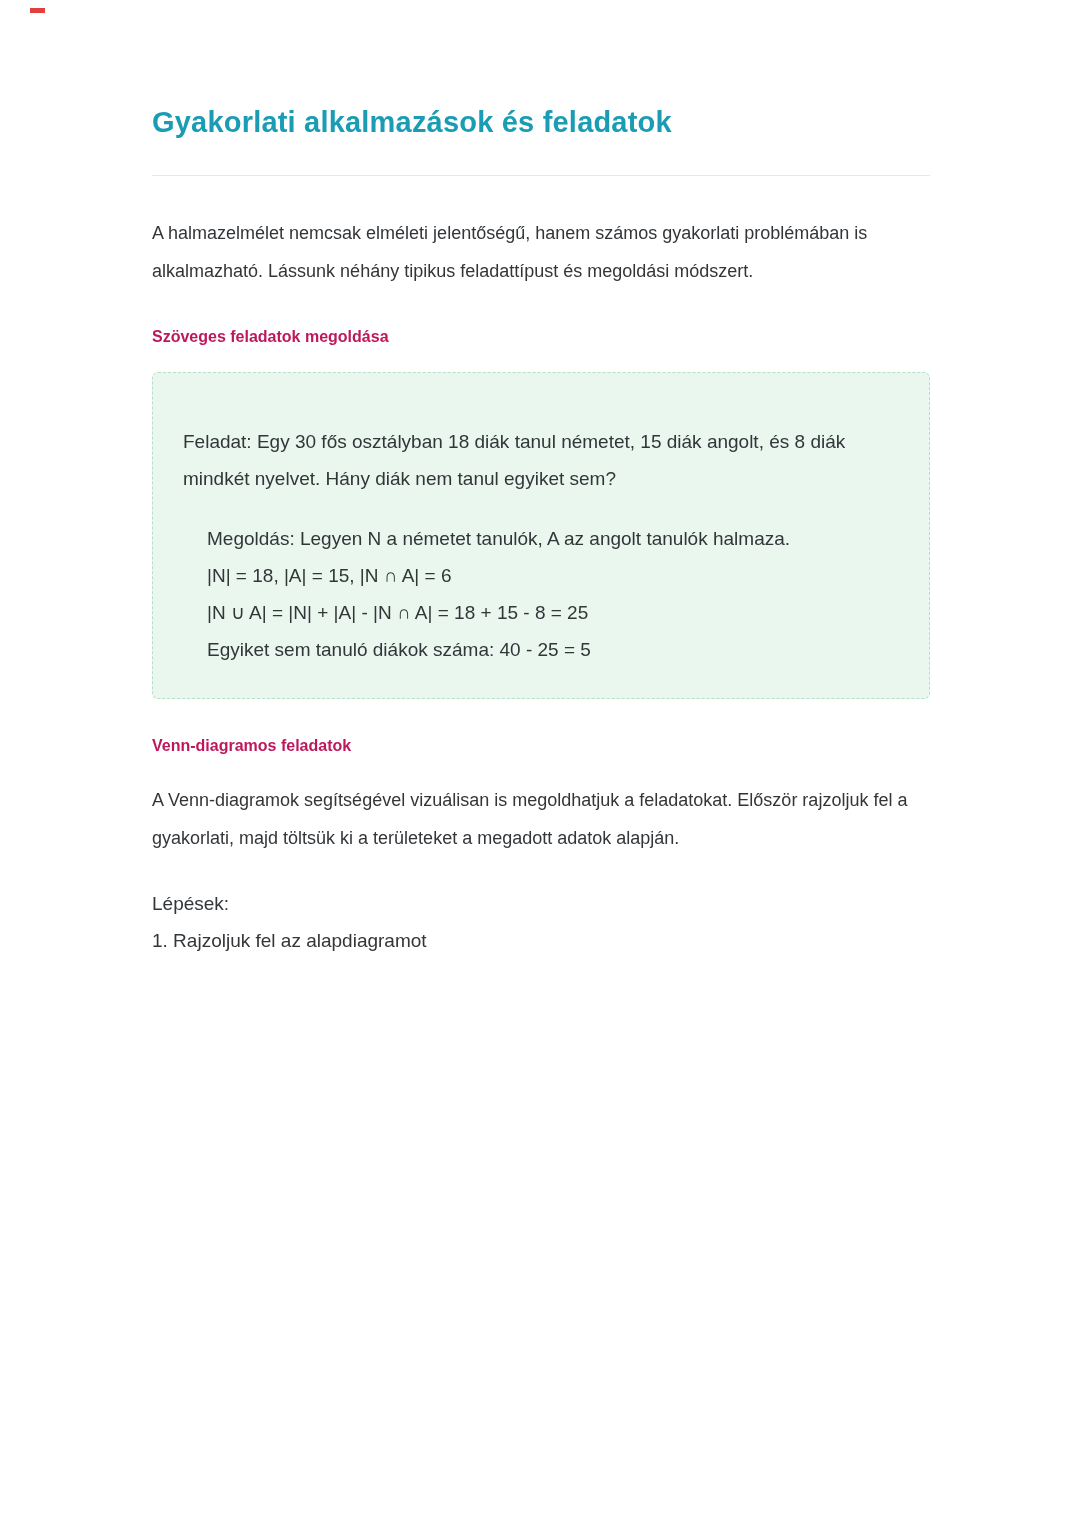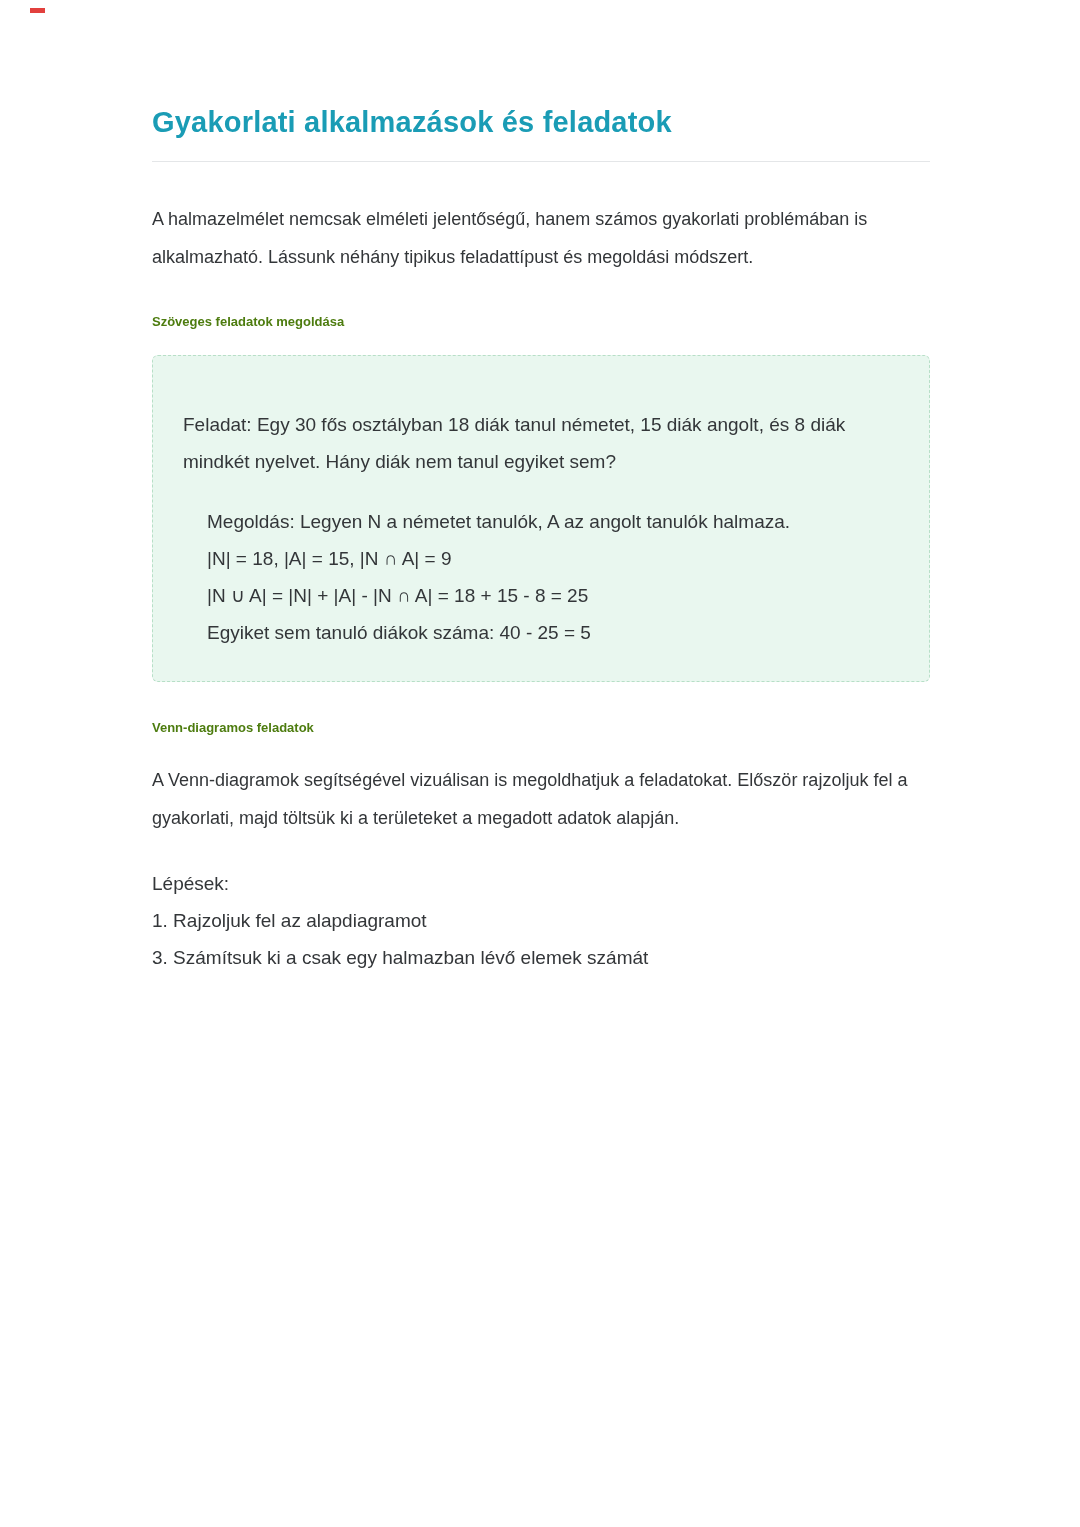--- a/index.html
+++ b/index.html
@@ -31,39 +31,39 @@
     left: 152px;
     top: 106px;
     width: 778px;
   }
 
   h1.page-title {
     color: #1a9cb5;
     font-size: 29px;
     font-weight: 700;
     letter-spacing: 0.2px;
-    margin-bottom: 22px;
+    margin-bottom: 36px;
   }
 
   .title-divider {
     border: none;
     border-top: 1px solid #e4e6e8;
     height: 0;
     margin-bottom: 38px;
   }
 
   p.body-para {
     font-size: 18px;
     line-height: 38px;
     margin-bottom: 28px;
   }
 
   h2.section-heading {
-    color: #4d7c0f;
-    font-size: 13px;
+    color: #be185d;
+    font-size: 16px;
     font-weight: 700;
     margin: 38px 0 26px;
   }
 
   .task-box {
     background: #e9f7ef;
     border: 1px dashed #b7dfc7;
     border-radius: 6px;
     padding: 50px 30px 30px 30px;
     margin: 18px 0 28px;
@@ -105,30 +105,29 @@
 
   <p class="body-para">A halmazelmélet nemcsak elméleti jelentőségű, hanem számos gyakorlati problémában is alkalmazható. Lássunk néhány tipikus feladattípust és megoldási módszert.</p>
 
   <h2 class="section-heading">Szöveges feladatok megoldása</h2>
 
   <div class="task-box">
     <p class="task-text">Feladat: Egy 30 fős osztályban 18 diák tanul németet, 15 diák angolt, és 8 diák mindkét nyelvet. Hány diák nem tanul egyiket sem?</p>
 
     <div class="solution">
       <div class="sol-line">Megoldás: Legyen N a németet tanulók, A az angolt tanulók halmaza.</div>
-      <div class="sol-line">|N| = 18, |A| = 15, |N ∩ A| = 9</div>
+      <div class="sol-line">|N| = 18, |A| = 15, |N ∩ A| = 6</div>
       <div class="sol-line">|N ∪ A| = |N| + |A| - |N ∩ A| = 18 + 15 - 8 = 25</div>
       <div class="sol-line">Egyiket sem tanuló diákok száma: 40 - 25 = 5</div>
     </div>
   </div>
 
   <h2 class="section-heading">Venn-diagramos feladatok</h2>
 
   <p class="body-para">A Venn-diagramok segítségével vizuálisan is megoldhatjuk a feladatokat. Először rajzoljuk fel a gyakorlati, majd töltsük ki a területeket a megadott adatok alapján.</p>
 
   <div class="steps-label">Lépések:</div>
 
   <div class="steps-list">
     <div class="step-line">1. Rajzoljuk fel az alapdiagramot</div>
-    <div class="step-line">3. Számítsuk ki a csak egy halmazban lévő elemek számát</div>
   </div>
 
 </div>
 
 </body></html>

